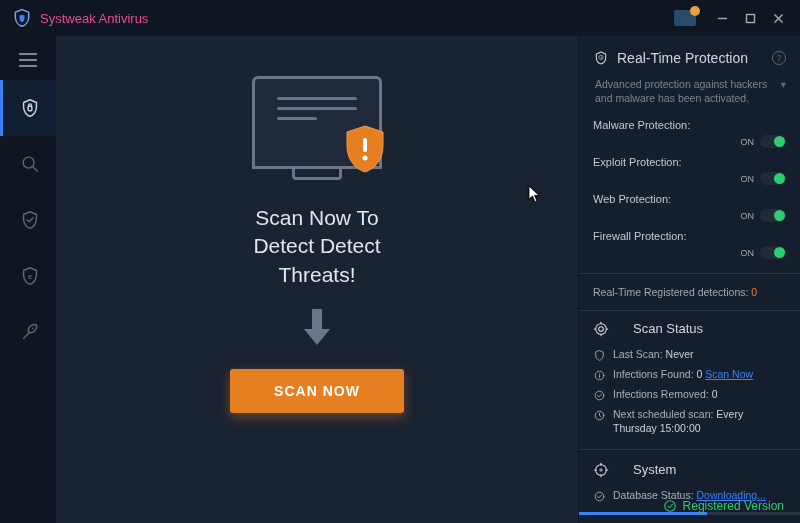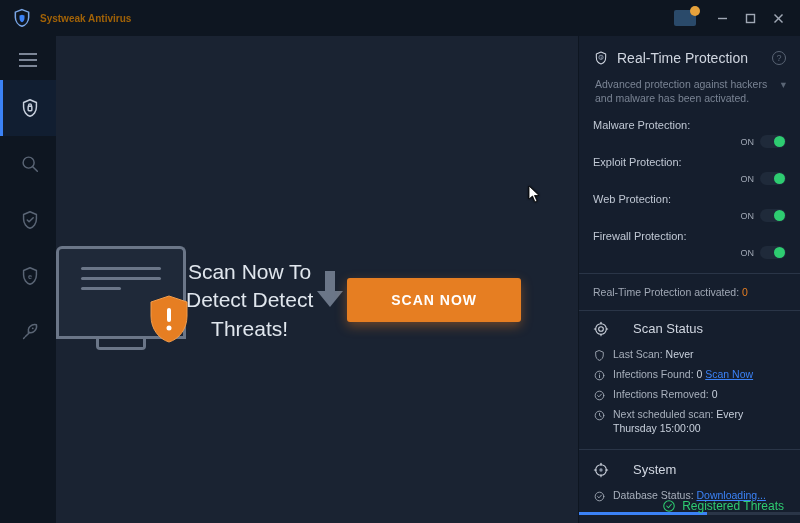--- a/index.html
+++ b/index.html
@@ -1,37 +1,37 @@
 <!DOCTYPE html>
 <html><head>
 <meta charset="utf-8">
 <style>
 * { margin: 0; padding: 0; box-sizing: border-box; font-family: "Segoe UI", Arial, sans-serif; }
 body { width: 800px; height: 523px; background: #1a2332; overflow: hidden; position: relative; }
 
 .titlebar { height: 36px; background: #0e1621; display: flex; align-items: center; padding: 0 8px 0 12px; }
 .titlebar .logo { width: 20px; height: 20px; margin-right: 8px; }
-.titlebar .title { color: #a16207; font-size: 10px; font-weight: 700; }
+.titlebar .title { color: #ec4899; font-size: 13px; font-weight: 400; }
 .titlebar .spacer { flex: 1; }
 .titlebar .card-icon { width: 22px; height: 16px; background: #2a4a6a; border-radius: 2px; position: relative; margin-right: 12px; }
 .titlebar .card-icon::after { content:""; position:absolute; right:-4px; top:-4px; width:10px; height:10px; background:#e6a23c; border-radius:50%; }
 .titlebar .winbtn { width: 28px; height: 28px; display: flex; align-items: center; justify-content: center; color: #a0a8b5; font-size: 12px; cursor: pointer; }
 .titlebar .winbtn svg { width: 11px; height: 11px; }
 
 .body { display: flex; height: 487px; }
 
 .sidebar { width: 56px; background: #0e1621; display: flex; flex-direction: column; align-items: center; padding-top: 4px; }
 .hamburger { width: 56px; height: 40px; display: flex; align-items: center; justify-content: center; cursor: pointer; }
 .hamburger svg { width: 18px; height: 14px; }
 .side-item { width: 56px; height: 56px; display: flex; align-items: center; justify-content: center; cursor: pointer; color: #5a6575; border-left: 3px solid transparent; }
 .side-item.active { border-left: 3px solid #3b82f6; color: #c8d0dd; background: rgba(59,130,246,0.08); }
 .side-item svg { width: 22px; height: 22px; }
 
 .main { flex: 1; position: relative; display: flex; }
-.left-pane { flex: 1; display: flex; flex-direction: row; align-items: center; padding-top: 40px; }
+.left-pane { flex: 1; display: flex; flex-direction: column; align-items: center; padding-top: 40px; }
 .monitor { width: 130px; height: 90px; border: 3px solid #6b7688; border-bottom: none; border-radius: 6px 6px 0 0; position: relative; background: rgba(107,118,136,0.08); margin-bottom: 18px; }
 .monitor::after { content:""; position:absolute; bottom:-14px; left:50%; transform:translateX(-50%); width:44px; height:10px; border:3px solid #6b7688; border-top:none; border-radius:0 0 4px 4px; }
 .monitor::before { content:""; position:absolute; bottom:-3px; left:-3px; right:-3px; height:3px; background:#6b7688; }
 .monitor .line { position:absolute; left:22px; right:22px; height:3px; background:#6b7688; border-radius:2px; }
 .monitor .l1 { top: 18px; }
 .monitor .l2 { top: 28px; }
 .monitor .l3 { top: 38px; width: 40px; }
 .shield-badge { position:absolute; right:-8px; bottom:-8px; width:44px; height:50px; }
 .shield-badge svg { width: 100%; height: 100%; }
 
@@ -211,21 +211,21 @@
       </div>
       <div class="prot-row">
         <span>Firewall Protection:</span>
         <span class="controls">
             <span class="onlabel">ON</span>
             <span class="toggle"></span>
           </span>
       </div>
       <div class="divider"></div>
       <div class="detections">
-        <span>Real-Time Protection activated:</span>
+        <span>Real-Time Registered detections:</span>
         <span class="count">0</span>
       </div>
       <div class="divider"></div>
 
       <div class="status-head">
         <svg viewBox="0 0 24 24">
             <circle cx="12" cy="12" r="8" class="icon-stroke" stroke="#8a94a5"></circle>
             <circle cx="12" cy="12" r="3.5" class="icon-stroke" stroke="#8a94a5"></circle>
             <line x1="12" y1="4" x2="12" y2="2" class="icon-stroke" stroke="#8a94a5"></line>
             <line x1="12" y1="22" x2="12" y2="20" class="icon-stroke" stroke="#8a94a5"></line>
@@ -285,21 +285,21 @@
         </div>
         <div class="progress"></div>
       </div>
     </div>
 
     <div class="footer">
       <svg viewBox="0 0 24 24">
           <circle cx="12" cy="12" r="9" fill="none" stroke="#2ecc71" stroke-width="1.8"></circle>
           <polyline points="8 12 11 15 16 9" fill="none" stroke="#2ecc71" stroke-width="1.8" stroke-linecap="round" stroke-linejoin="round"></polyline>
         </svg>
-      <span>Registered Threats</span>
+      <span>Registered Version</span>
     </div>
 
     <div class="cursor">
       <svg viewBox="0 0 12 18">
           <path d="M1 1 L1 14 L4.5 11 L7 17 L9 16 L6.5 10.5 L11 10.5 Z" fill="#fff" stroke="#000" stroke-width="0.8"></path>
         </svg>
     </div>
   </div>
 </div>
 

